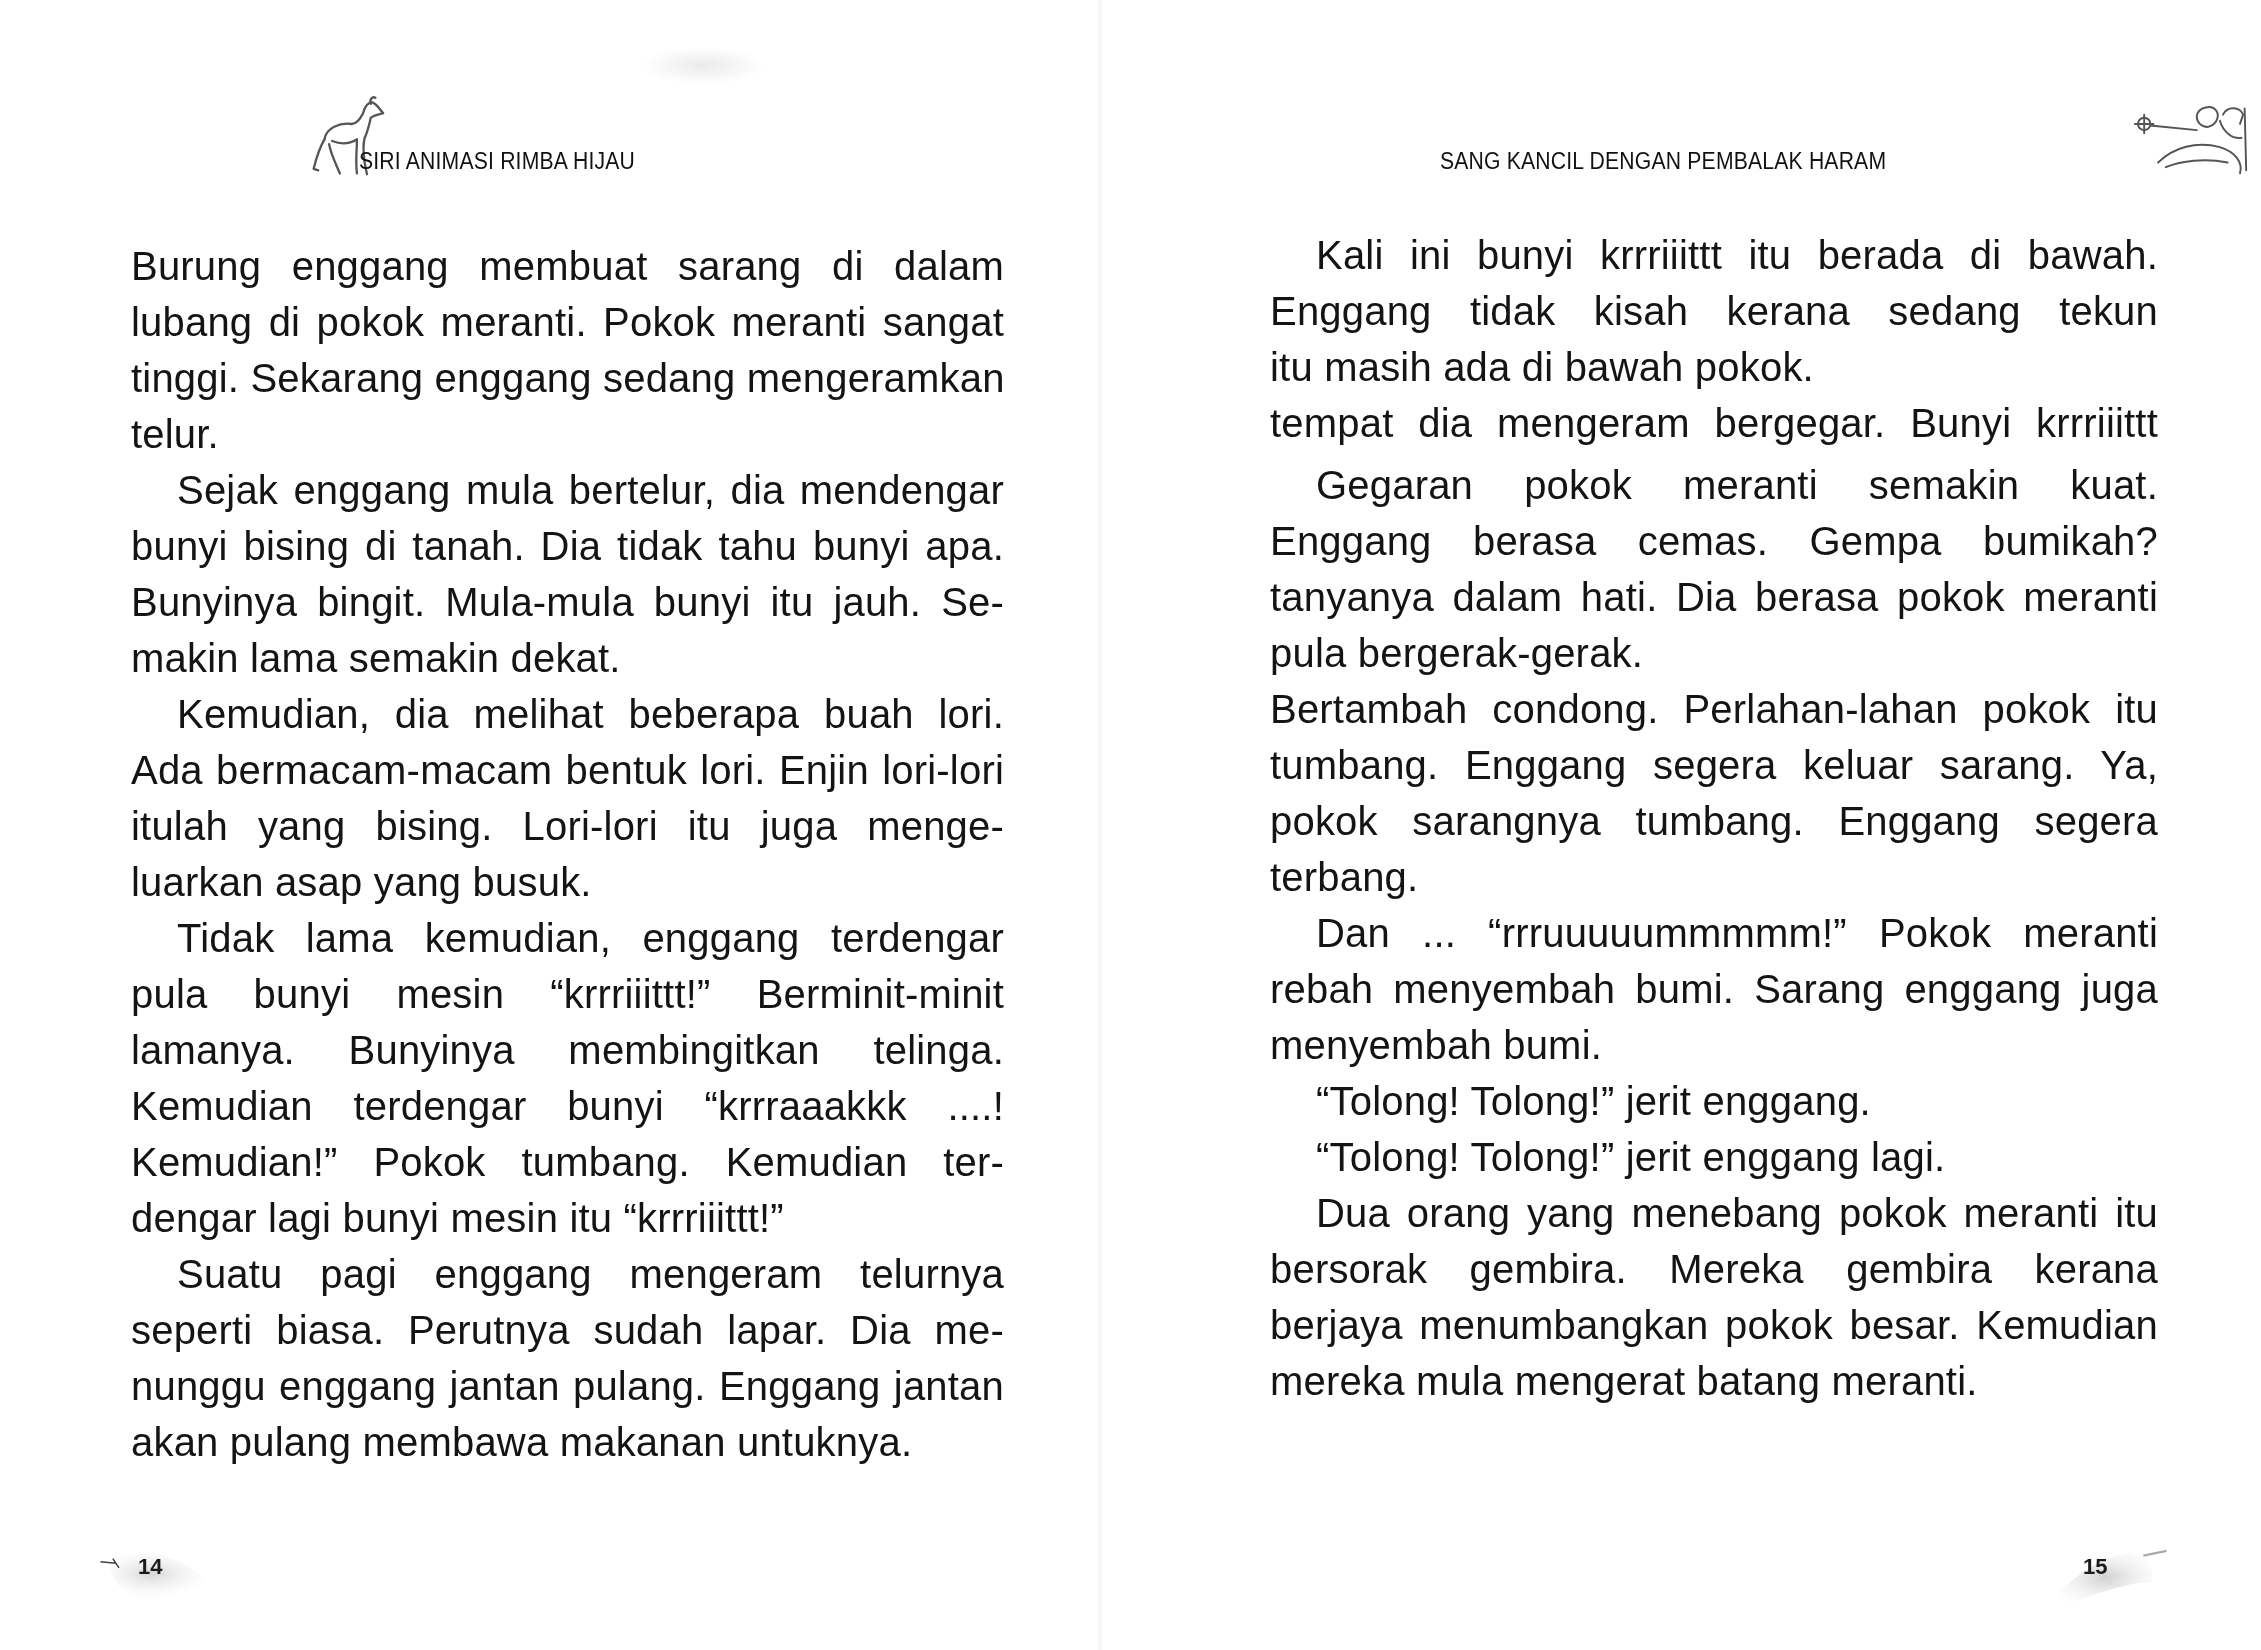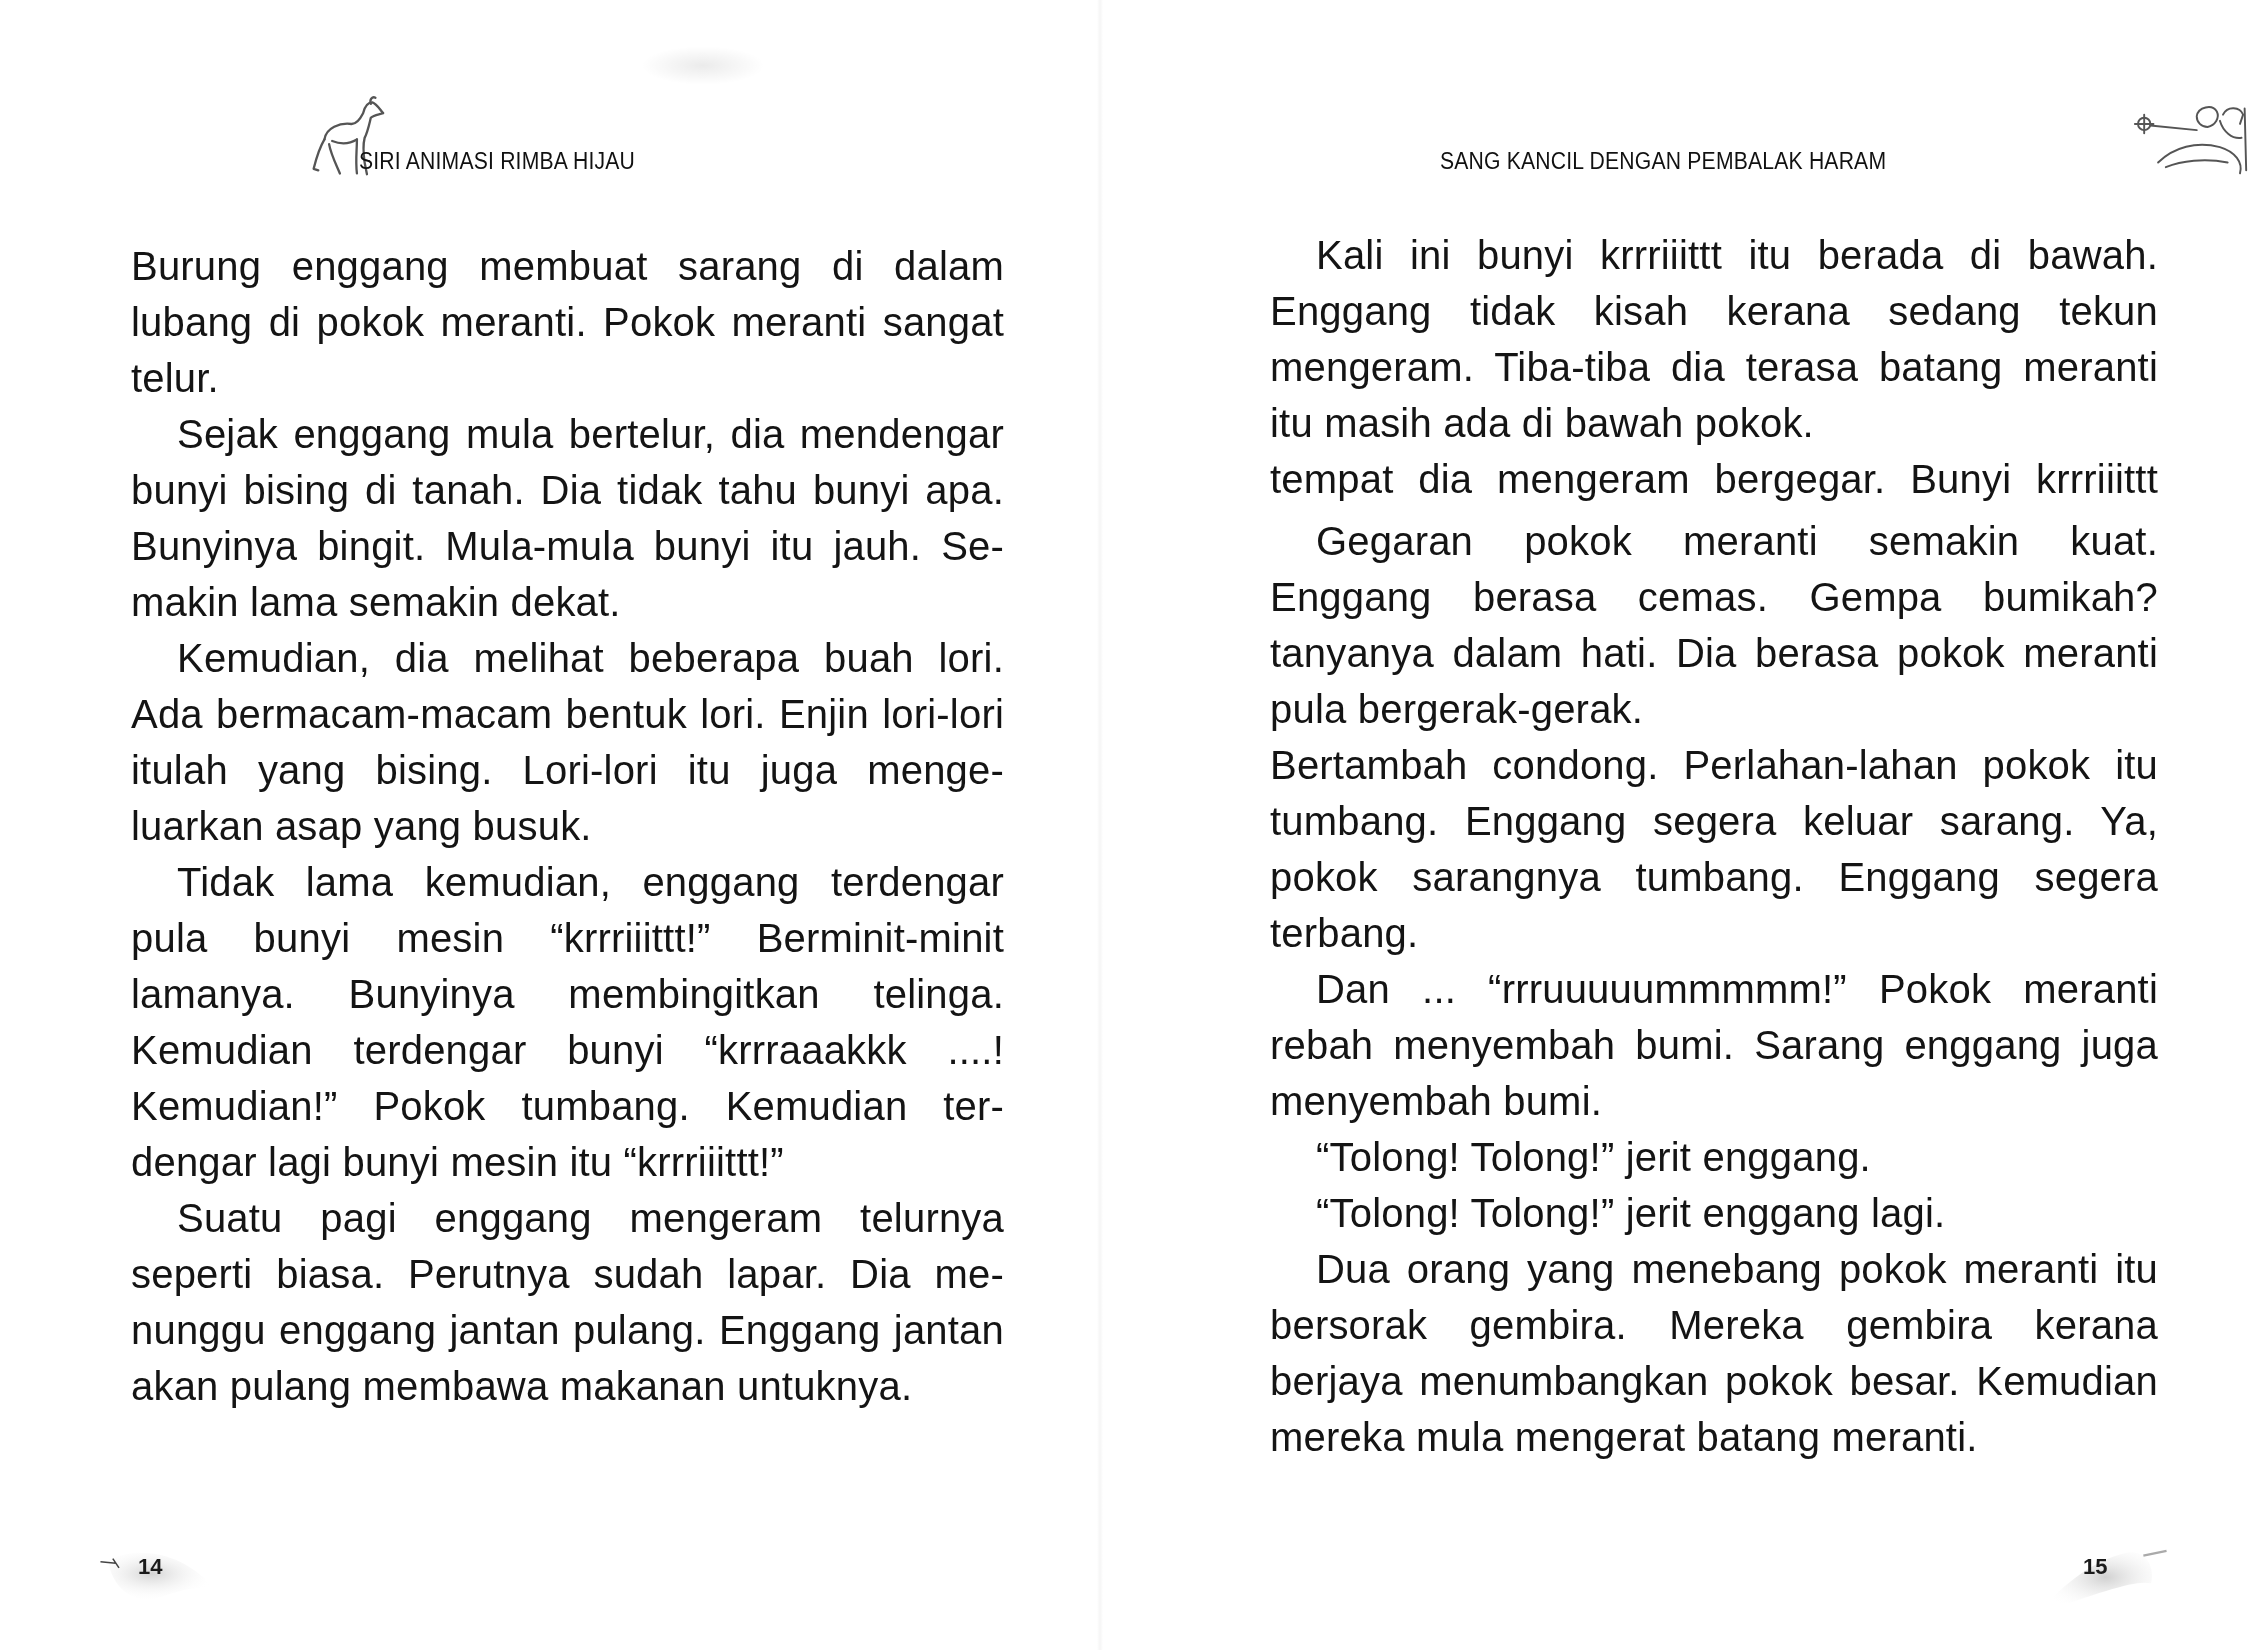--- a/index.html
+++ b/index.html
@@ -136,20 +136,21 @@
         <path d="M62 60 C 62 74, 60 88, 62 104"></path>
         <path d="M30 62 C 40 66, 52 66, 62 60"></path>
       </g>
     </svg>
     <div class="running-header">SIRI ANIMASI RIMBA HIJAU</div>
 
     <div class="body-text" id="left-body">
         <div class="para">
           <span class="line">Burung enggang membuat sarang di dalam</span>
           <span class="line">lubang di pokok meranti. Pokok meranti sangat</span>
+          <span class="line">tinggi. Sekarang enggang sedang mengeramkan</span>
           <span class="line last">telur.</span>
         </div>
         <div class="para indent" style="text-indent: 0px;">
           <span class="line" style="padding-left: 46px;">Sejak enggang mula bertelur, dia mendengar</span>
           <span class="line">bunyi bising di tanah. Dia tidak tahu bunyi apa.</span>
           <span class="line">Bunyinya bingit. Mula-mula bunyi itu jauh. Se-</span>
           <span class="line last">makin lama semakin dekat.</span>
         </div>
         <div class="para indent" style="text-indent: 0px;">
           <span class="line" style="padding-left: 46px;">Kemudian, dia melihat beberapa buah lori.</span>
@@ -201,21 +202,20 @@
         <path d="M40 90 C 60 70, 90 62, 120 70 C 140 76, 150 90, 146 104"></path>
         <path d="M50 96 C 70 88, 100 84, 130 90"></path>
         <path d="M152 20 L 154 100"></path>
       </g>
     </svg>
 
     <div class="body-text" id="right-body">
         <div class="para indent" style="text-indent: 0px;">
           <span class="line" style="padding-left: 46px;">Kali ini bunyi krrriiittt itu berada di bawah.</span>
           <span class="line">Enggang tidak kisah kerana sedang tekun</span>
-          <span class="line">mengeram. Tiba-tiba dia terasa batang meranti</span>
           <span class="line last">itu masih ada di bawah pokok.</span>
           <span class="line">tempat dia mengeram bergegar. Bunyi krrriiittt</span>
         </div>
         <div class="para indent" style="text-indent: 0px; margin-top: 6px;">
           <span class="line" style="padding-left: 46px;">Gegaran pokok meranti semakin kuat.</span>
           <span class="line">Enggang berasa cemas. Gempa bumikah?</span>
           <span class="line">tanyanya dalam hati. Dia berasa pokok meranti</span>
           <span class="line last">pula bergerak-gerak.</span>
         </div>
         <div class="para indent" style="text-indent: 0px;">

